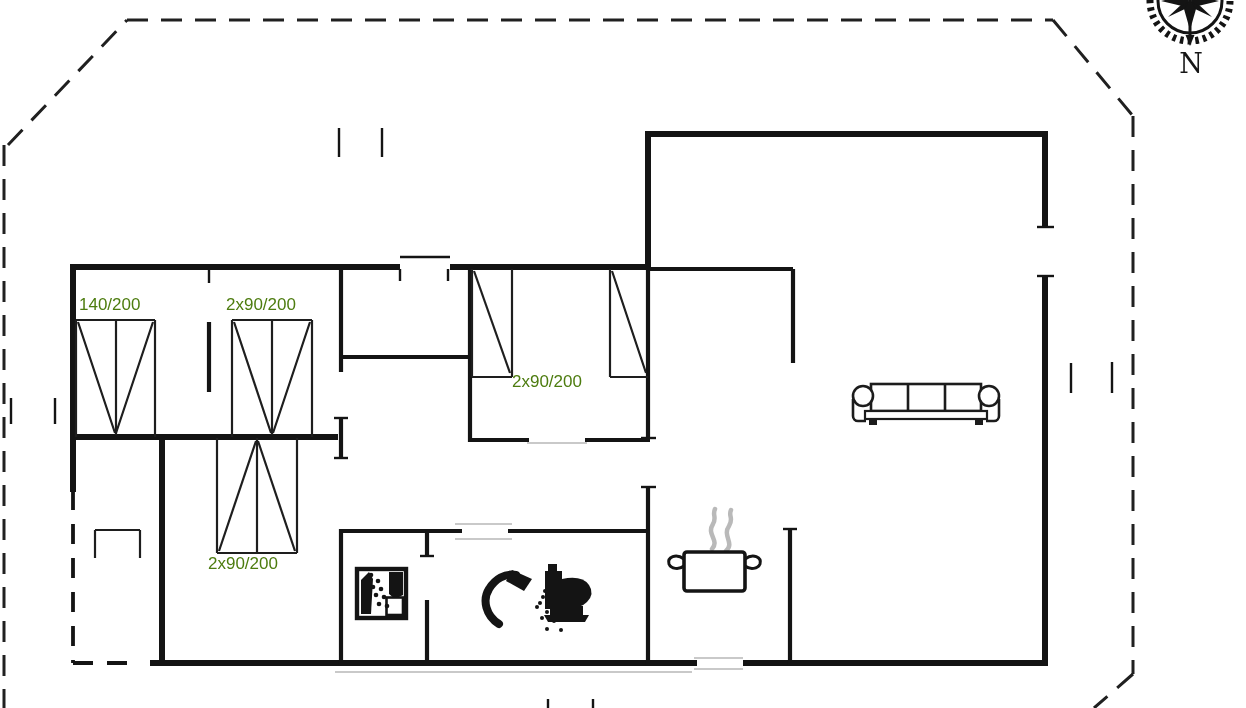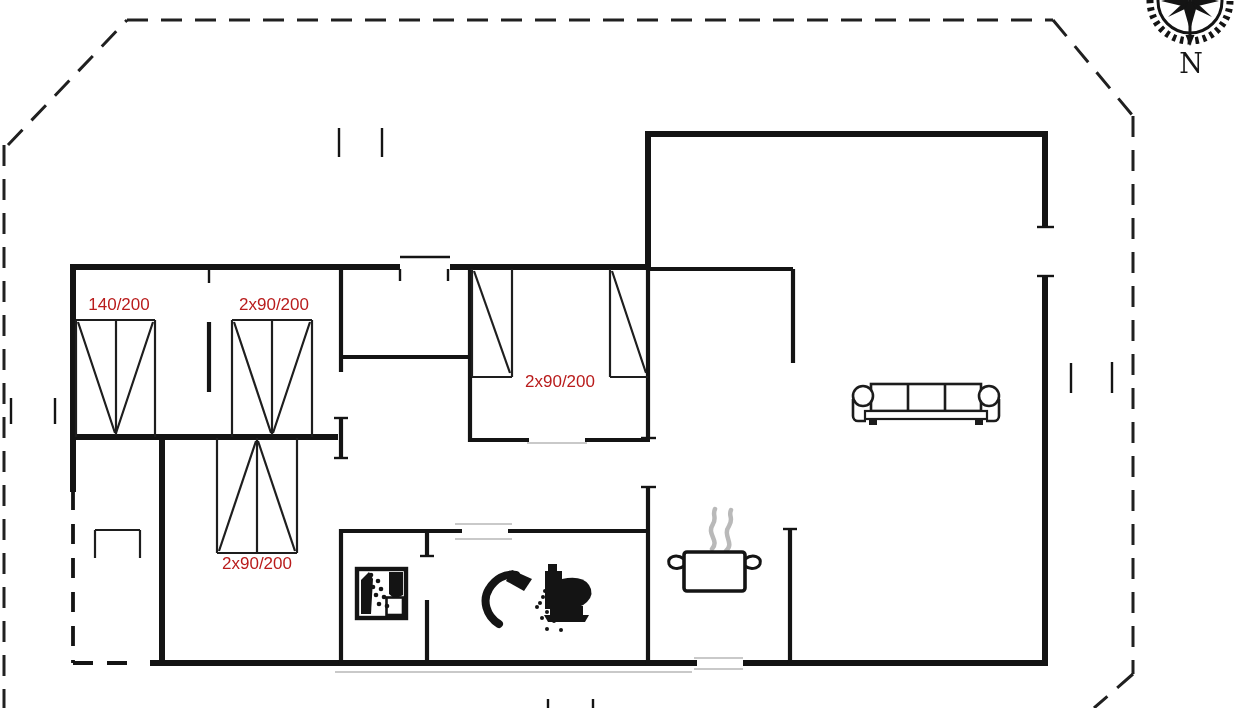--- a/index.html
+++ b/index.html
@@ -1,20 +1,20 @@
 <!DOCTYPE html>
 <html><head>
 <meta charset="utf-8">
 <style>
   html,body{margin:0;padding:0;background:#fff;}
   .stage{position:relative;width:1246px;height:708px;background:#ffffff;overflow:hidden;
          font-family:"Liberation Sans",sans-serif;}
   #plan{position:absolute;left:0;top:0;}
-  .bed-label{position:absolute;font:17px/1.1 "Liberation Sans",sans-serif;color:#b91c1c;
-             text-align:center;white-space:nowrap;}
+  .bed-label{position:absolute;font:17px/1.1 "Liberation Sans",sans-serif;color:#4d7c0f;
+             text-align:left;white-space:nowrap;}
   .north-label{position:absolute;left:1172px;top:50px;width:38px;text-align:center;
                font:27px/1 "DejaVu Serif",serif;color:#161616;}
 </style>
 </head>
 <body>
 
 <div class="stage">
 
   <svg id="plan" width="1246" height="708" viewBox="0 0 1246 708">
 

